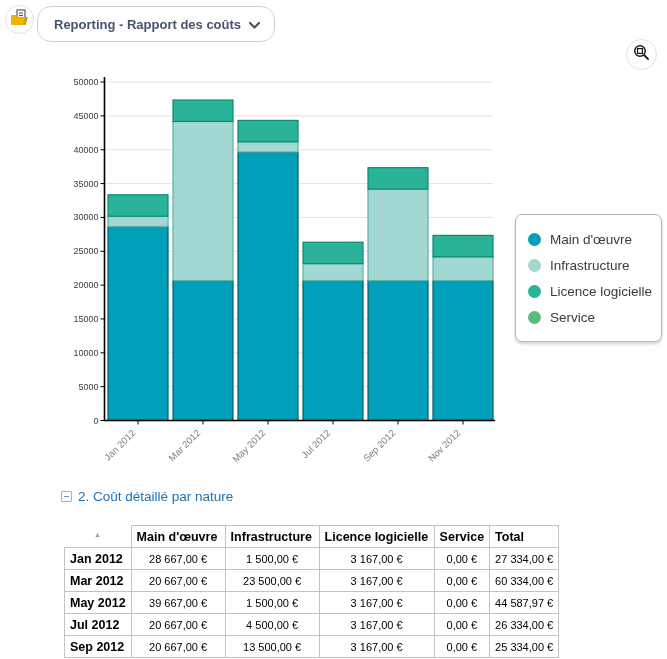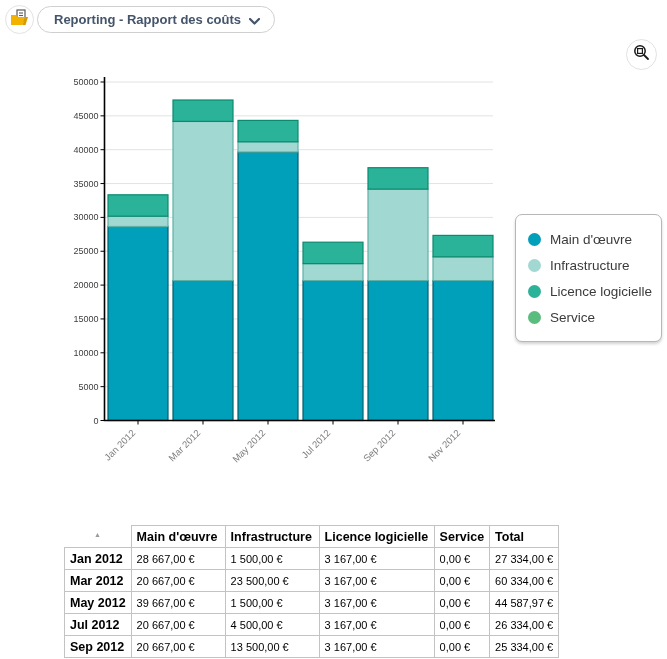--- a/index.html
+++ b/index.html
@@ -16,21 +16,21 @@
   .icon-btn {
     position: absolute;
     border: 1px solid #e2e2e2; border-radius: 50%;
     background: #fff; display: flex; align-items: center; justify-content: center;
     cursor: pointer;
   }
   .app-btn { left: 5px; top: 5px; width: 29px; height: 29px; }
   .zoom-btn { left: 626px; top: 39px; width: 31px; height: 31px; }
 
   .report-pill {
-    position: absolute; left: 37px; top: 6px; height: 27px;
+    position: absolute; left: 37px; top: 6px; height: 36px;
     padding: 0 14px 0 16px;
     border: 1px solid #cfcfcf; border-radius: 14px;
     background: #fff;
     display: flex; align-items: center; gap: 8px;
     cursor: pointer;
   }
   .report-pill .pill-label {
     font-size: 13px; font-weight: 700; color: #44546a; white-space: nowrap;
   }
 
@@ -83,21 +83,21 @@
   .cost-table th.corner-cell {
     border: none; background: transparent;
     text-align: center; vertical-align: top;
     width: 62px; padding-top: 1px;
   }
   .sort-arrow { font-size: 7px; color: #9a9a9a; line-height: 7px; cursor: pointer; }
   .cost-table th.col-head {
     font-size: 12.5px; font-weight: 700; text-align: left; color: #000;
   }
   .cost-table td.row-label { font-size: 12.5px; font-weight: 700; text-align: left; }
-  .cost-table td.val { text-align: left; margin-left: 19px; }
+  .cost-table td.val { text-align: center; margin-left: 19px; }
   .col-main  { width: 94px; }
   .col-infra { width: 94px; }
   .col-lic   { width: 115px; }
   .col-serv  { width: 55px; }
   .col-tot   { width: 69px; margin-left: 32px; }
 </style>
 </head>
 <body>
 
 <div class="page">
@@ -215,20 +215,24 @@
       <div class="legend-item">
         <span class="legend-swatch" style="background: rgb(42, 179, 152);"></span>
         <span class="legend-label">Licence logicielle</span>
       </div>
       <div class="legend-item">
         <span class="legend-swatch" style="background: rgb(90, 188, 125);"></span>
         <span class="legend-label">Service</span>
       </div>
     </div>
 
+  <div class="section-head">
+    <span class="collapse-box"></span>
+    <span class="section-title">2. Coût détaillé par nature</span>
+  </div>
 
   <table class="cost-table">
     <thead>
       <tr>
         <th class="corner-cell">
           <span class="sort-arrow">▲</span>
         </th>
       <th class="col-head col-main">Main d'œuvre</th>
           <th class="col-head col-infra">Infrastructure</th>
           <th class="col-head col-lic">Licence logicielle</th>

